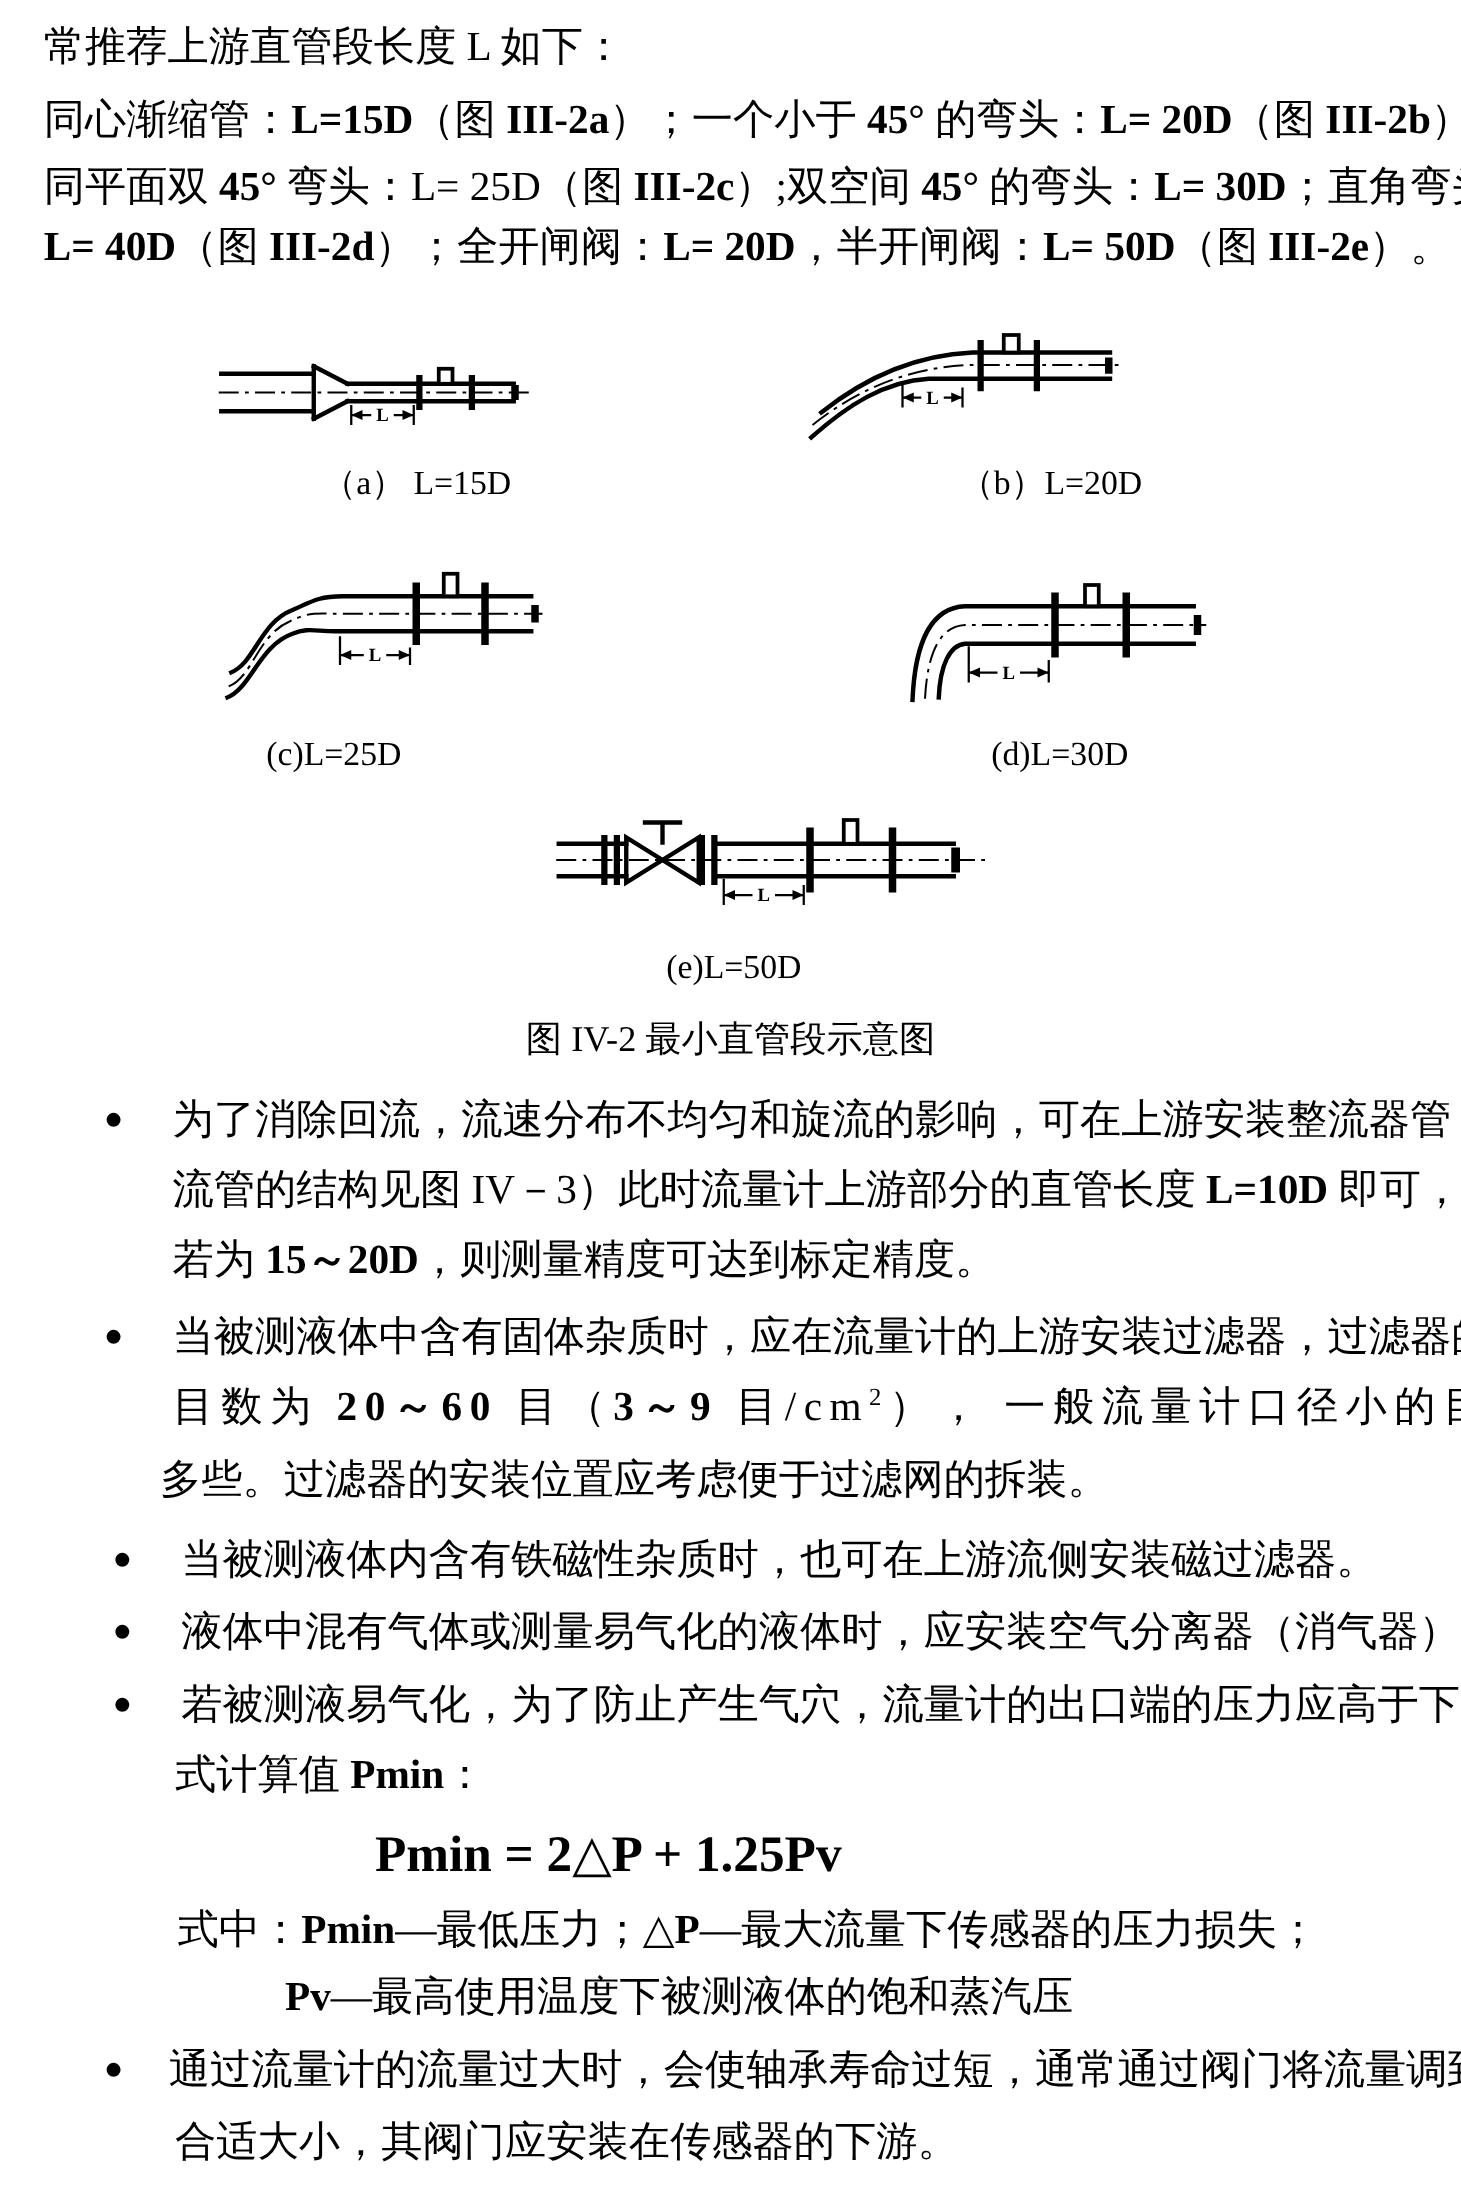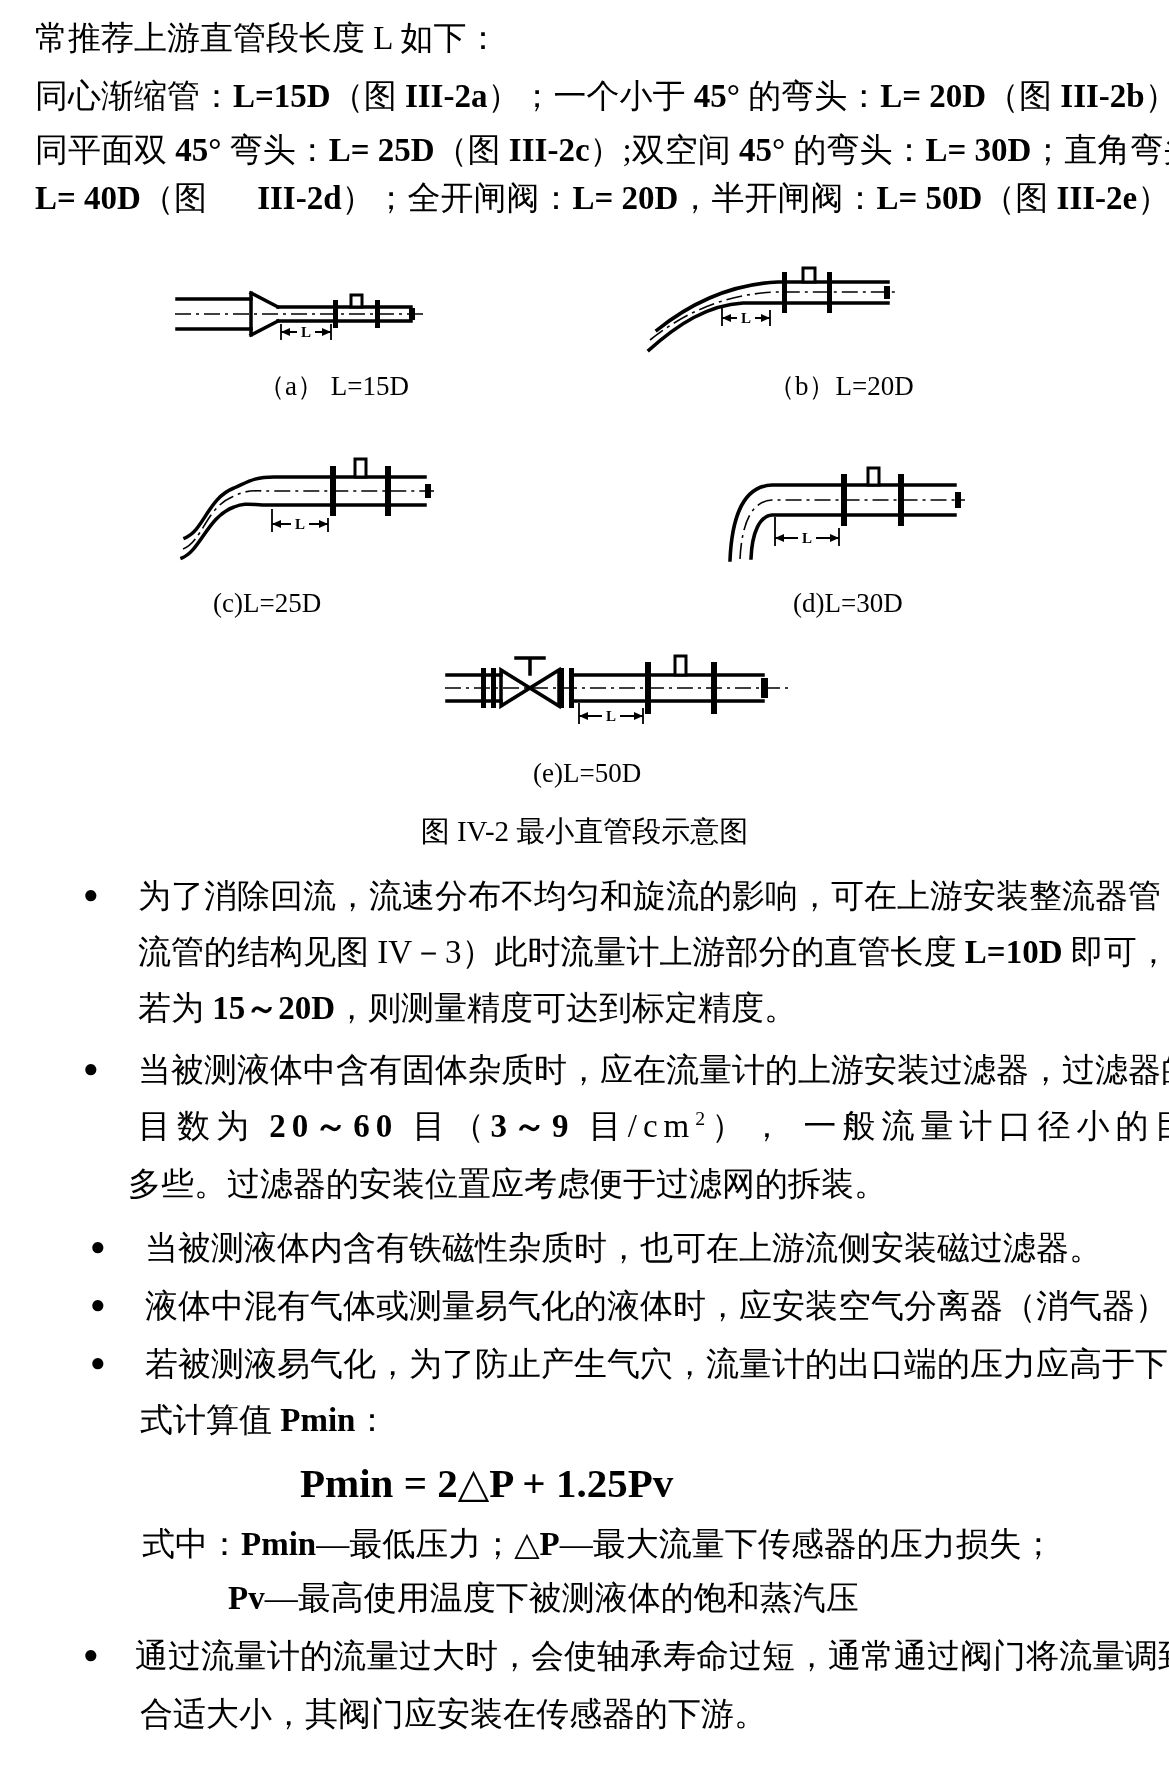--- a/index.html
+++ b/index.html
@@ -24,22 +24,22 @@
   .ah  { fill:#000; stroke:none; }
   .dimL{ font:bold 15px "Liberation Serif",serif; text-anchor:middle; }
 </style>
 </head>
 <body>
 
 <div class="page">
 
   <div class="ln" style="left:35px;top:18px"><span>常推荐上游直管段长度 L 如下：</span></div>
   <div class="ln" style="left:35px;top:76px"><span>同心渐缩管：</span><span style="font-weight: bold;">L=15D</span><span>（图 </span><span style="font-weight: bold;">III-2a</span><span>）；一个小于 </span><span style="font-weight: bold;">45°</span><span> 的弯头：</span><span style="font-weight: bold;">L= 20D</span><span>（图 </span><span style="font-weight: bold;">III-2b</span><span>）；</span></div>
-  <div class="ln" style="left:35px;top:130px"><span>同平面双 </span><span style="font-weight: bold;">45°</span><span> 弯头：</span><span style="font-weight: bold;">L= 25D</span><span>（图 </span><span style="font-weight: bold;">III-2c</span><span>）;双空间 </span><span style="font-weight: bold;">45°</span><span> 的弯头：</span><span style="font-weight: bold;">L= 30D</span><span>；直角弯头：</span></div>
-  <div class="ln" style="left:35px;top:178px"><span style="font-weight: bold;">L= 40D</span><span>（图 </span><span style="font-weight: bold; margin-left: 42px;">III-2d</span><span>）；全开闸阀：</span><span style="font-weight: bold;">L= 20D</span><span>，半开闸阀：</span><span style="font-weight: bold;">L= 50D</span><span>（图 </span><span style="font-weight: bold;">III-2e</span><span>）。</span></div>
+  <div class="ln" style="left:35px;top:130px"><span>同平面双 </span><span style="font-weight: bold;">45°</span><span> 弯头：</span><span style="font-weight: normal;">L= 25D</span><span>（图 </span><span style="font-weight: bold;">III-2c</span><span>）;双空间 </span><span style="font-weight: bold;">45°</span><span> 的弯头：</span><span style="font-weight: bold;">L= 30D</span><span>；直角弯头：</span></div>
+  <div class="ln" style="left:35px;top:178px"><span style="font-weight: bold;">L= 40D</span><span>（图 </span><span style="font-weight: bold;">III-2d</span><span>）；全开闸阀：</span><span style="font-weight: bold;">L= 20D</span><span>，半开闸阀：</span><span style="font-weight: bold;">L= 50D</span><span>（图 </span><span style="font-weight: bold;">III-2e</span><span>）。</span></div>
 
   <svg style="left:175px;top:284px" width="255" height="60" viewBox="0 0 255 60">
     <line class="cl" x1="0" y1="30" x2="252" y2="30"></line>
     <path class="w" d="M2,15 H76 M2,45 H76"></path>
     <path class="w" d="M76,9 V51 M76,9 L103,23 M76,51 L103,37"></path>
     <path class="w" d="M103,23 H236 M103,37 H236"></path>
     <rect class="f" x="158" y="16" width="5" height="28"></rect>
     <rect class="f" x="200" y="16" width="5" height="28"></rect>
     <rect class="wout" x="176" y="11" width="11" height="12"></rect>
     <rect class="f" x="234" y="24" width="6" height="12"></rect>

